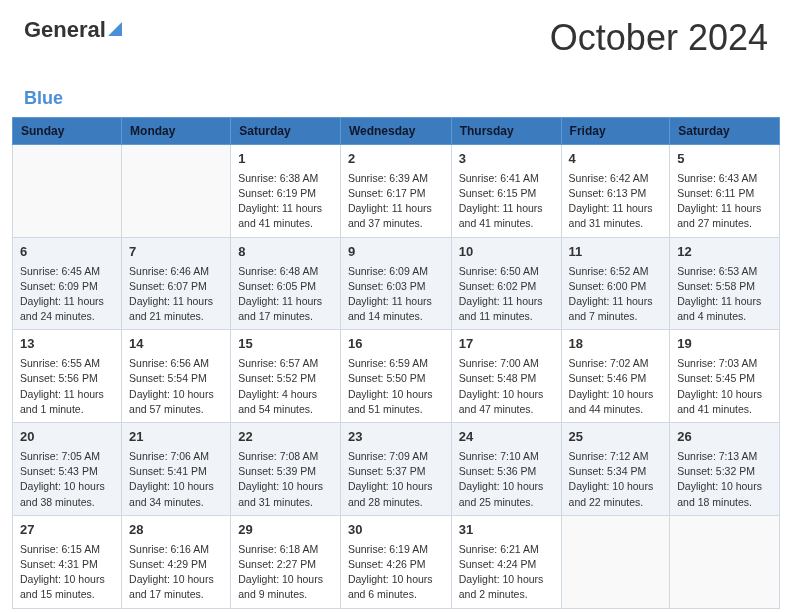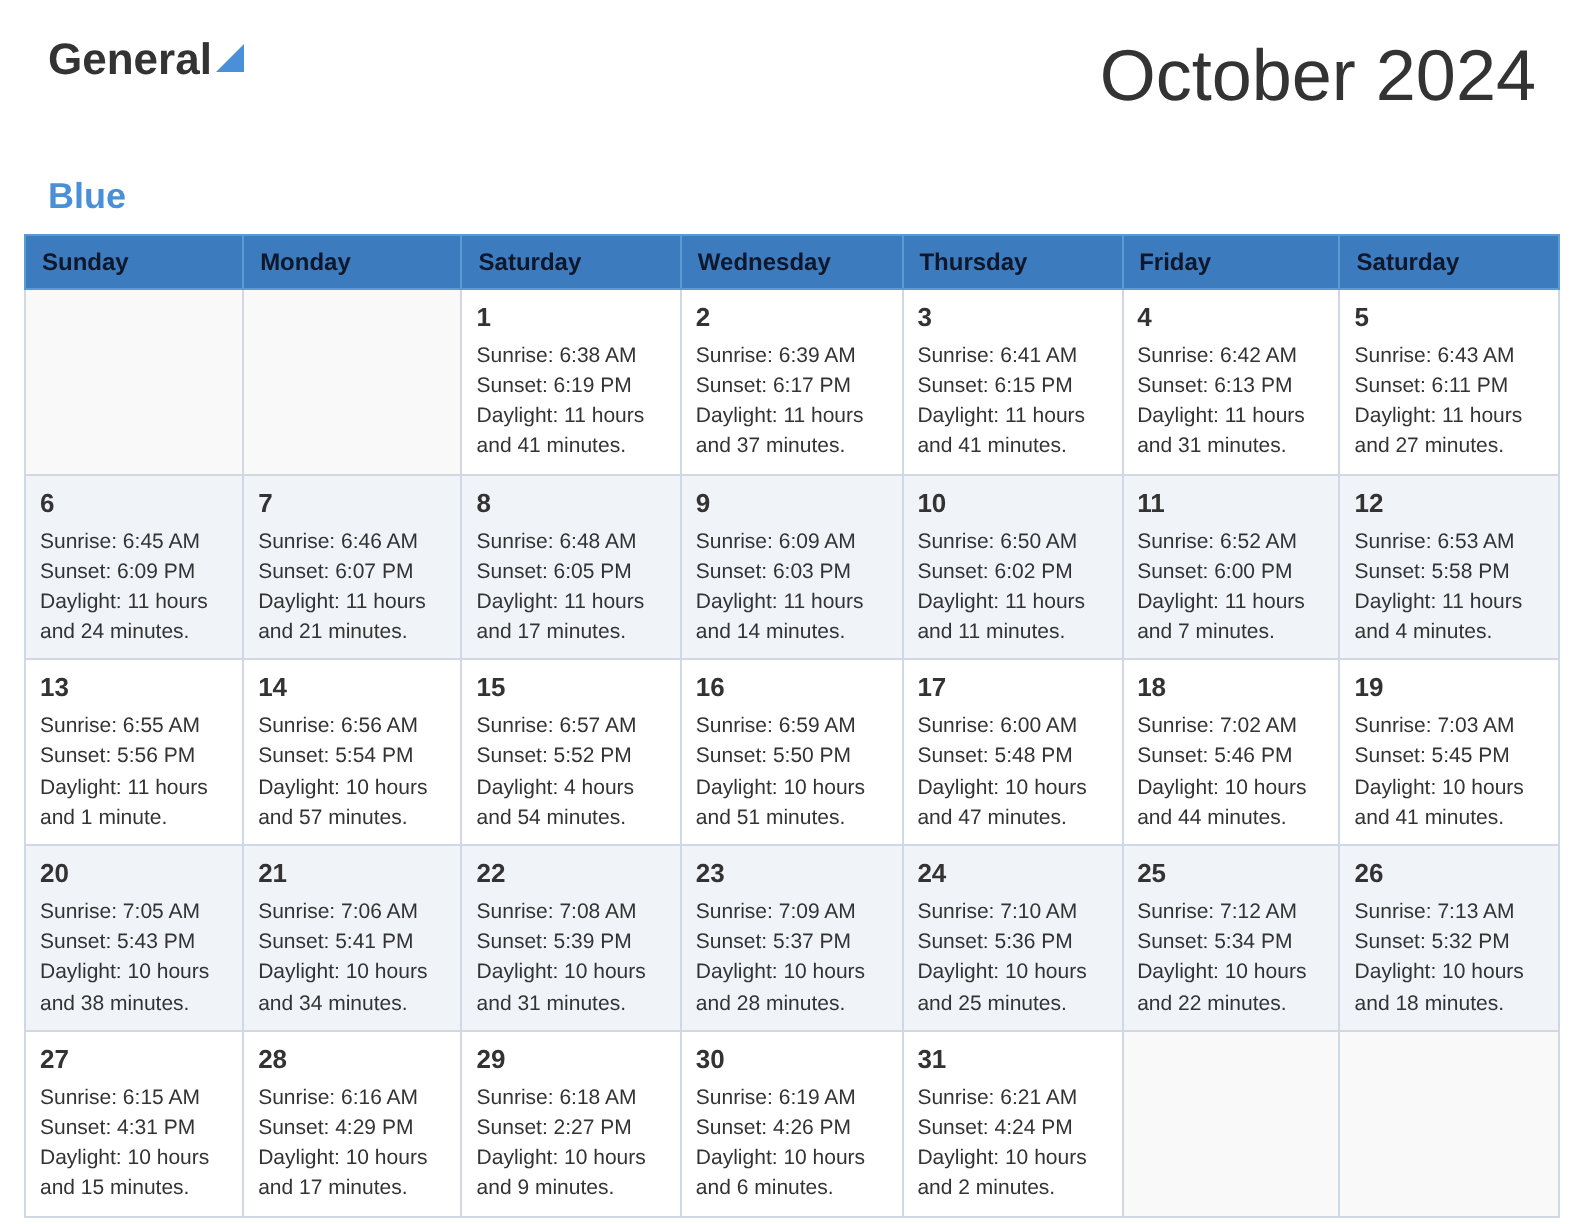--- a/index.html
+++ b/index.html
@@ -140,21 +140,21 @@
           <td><span class="day-number">9</span><span>Sunrise: 6:09 AM</span><br><span>Sunset: 6:03 PM</span><br><span>Daylight: 11 hours and 14 minutes.</span></td>
           <td><span class="day-number">10</span><span>Sunrise: 6:50 AM</span><br><span>Sunset: 6:02 PM</span><br><span>Daylight: 11 hours and 11 minutes.</span></td>
           <td><span class="day-number">11</span><span>Sunrise: 6:52 AM</span><br><span>Sunset: 6:00 PM</span><br><span>Daylight: 11 hours and 7 minutes.</span></td>
           <td><span class="day-number">12</span><span>Sunrise: 6:53 AM</span><br><span>Sunset: 5:58 PM</span><br><span>Daylight: 11 hours and 4 minutes.</span></td>
         </tr>
         <tr>
           <td><span class="day-number">13</span><span>Sunrise: 6:55 AM</span><br><span>Sunset: 5:56 PM</span><br><span>Daylight: 11 hours and 1 minute.</span></td>
           <td><span class="day-number">14</span><span>Sunrise: 6:56 AM</span><br><span>Sunset: 5:54 PM</span><br><span>Daylight: 10 hours and 57 minutes.</span></td>
           <td><span class="day-number">15</span><span>Sunrise: 6:57 AM</span><br><span>Sunset: 5:52 PM</span><br><span>Daylight: 4 hours and 54 minutes.</span></td>
           <td><span class="day-number">16</span><span>Sunrise: 6:59 AM</span><br><span>Sunset: 5:50 PM</span><br><span>Daylight: 10 hours and 51 minutes.</span></td>
-          <td><span class="day-number">17</span><span>Sunrise: 6:00 AM</span><br><span>Sunset: 5:48 PM</span><br><span>Daylight: 10 hours and 47 minutes.</span></td>
+          <td><span class="day-number">17</span><span>Sunrise: 7:00 AM</span><br><span>Sunset: 5:48 PM</span><br><span>Daylight: 10 hours and 47 minutes.</span></td>
           <td><span class="day-number">18</span><span>Sunrise: 7:02 AM</span><br><span>Sunset: 5:46 PM</span><br><span>Daylight: 10 hours and 44 minutes.</span></td>
           <td><span class="day-number">19</span><span>Sunrise: 7:03 AM</span><br><span>Sunset: 5:45 PM</span><br><span>Daylight: 10 hours and 41 minutes.</span></td>
         </tr>
         <tr>
           <td><span class="day-number">20</span><span>Sunrise: 7:05 AM</span><br><span>Sunset: 5:43 PM</span><br><span>Daylight: 10 hours and 38 minutes.</span></td>
           <td><span class="day-number">21</span><span>Sunrise: 7:06 AM</span><br><span>Sunset: 5:41 PM</span><br><span>Daylight: 10 hours and 34 minutes.</span></td>
           <td><span class="day-number">22</span><span>Sunrise: 7:08 AM</span><br><span>Sunset: 5:39 PM</span><br><span>Daylight: 10 hours and 31 minutes.</span></td>
           <td><span class="day-number">23</span><span>Sunrise: 7:09 AM</span><br><span>Sunset: 5:37 PM</span><br><span>Daylight: 10 hours and 28 minutes.</span></td>
           <td><span class="day-number">24</span><span>Sunrise: 7:10 AM</span><br><span>Sunset: 5:36 PM</span><br><span>Daylight: 10 hours and 25 minutes.</span></td>
           <td><span class="day-number">25</span><span>Sunrise: 7:12 AM</span><br><span>Sunset: 5:34 PM</span><br><span>Daylight: 10 hours and 22 minutes.</span></td>

